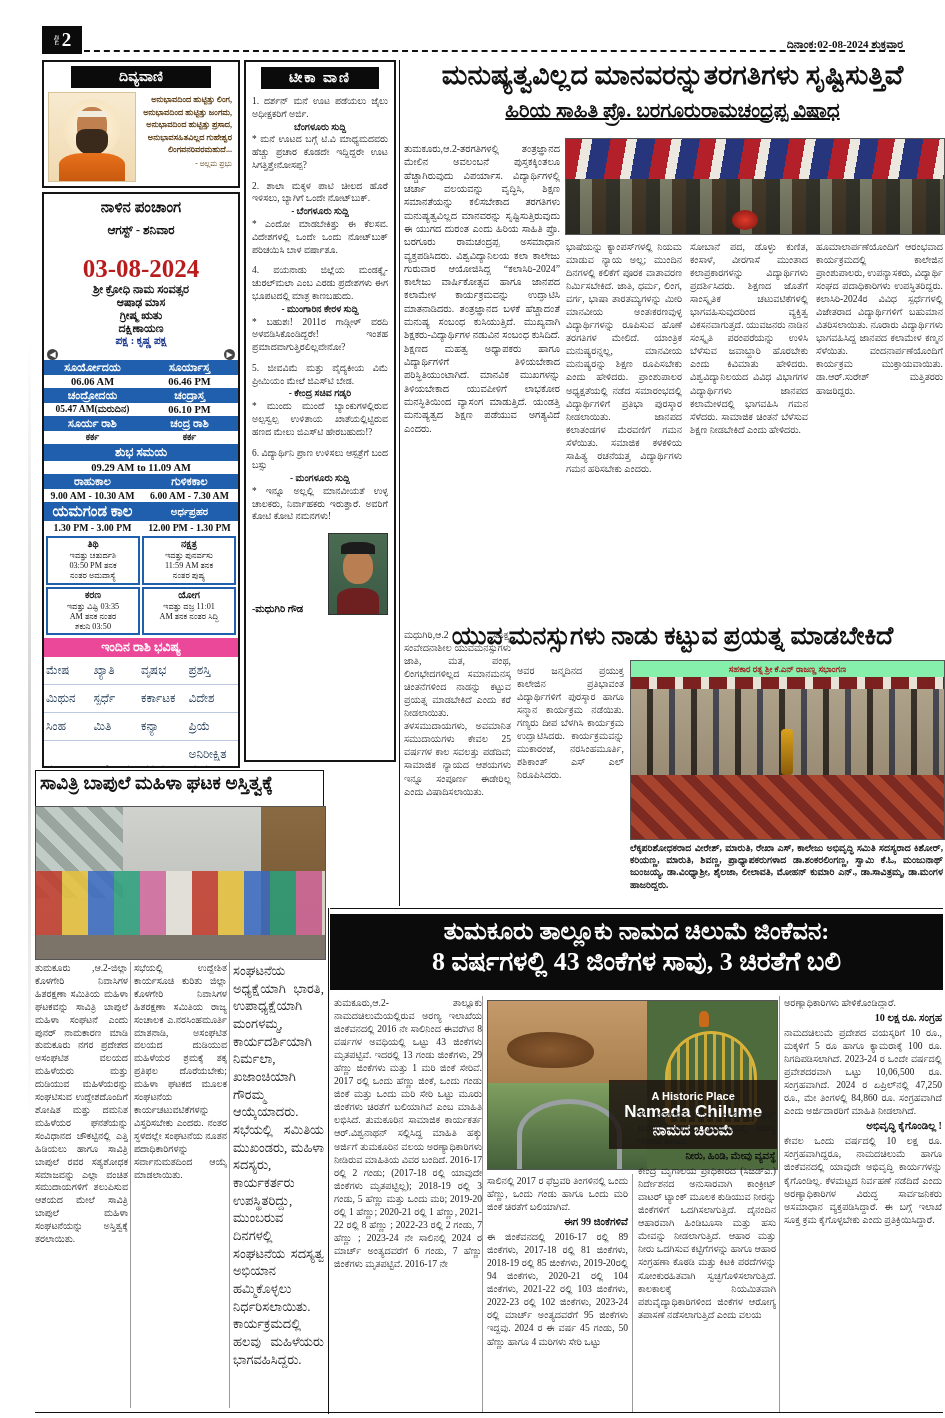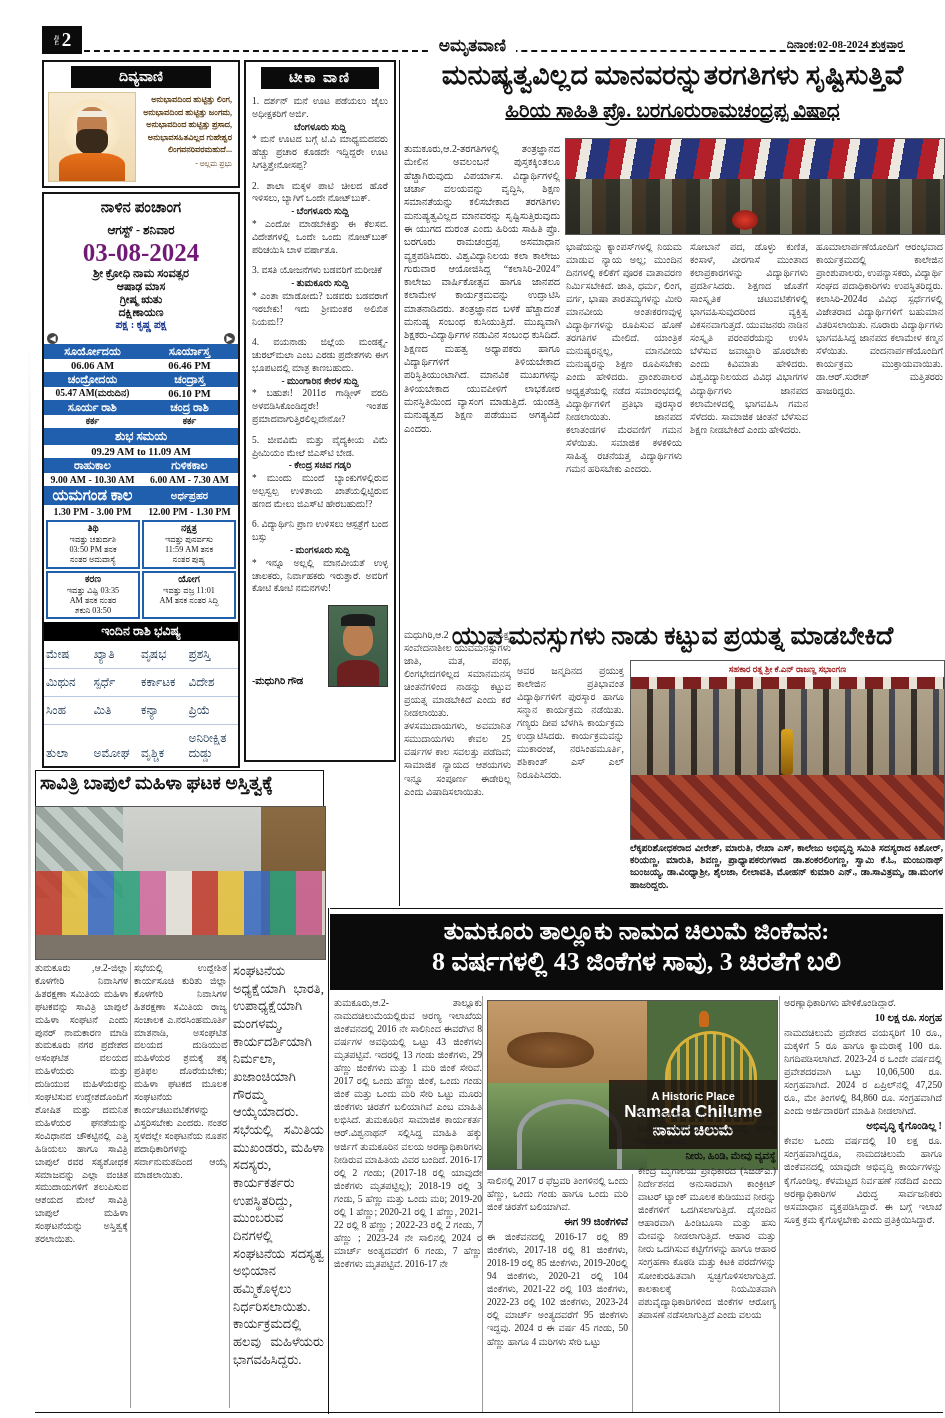--- a/index.html
+++ b/index.html
@@ -5,21 +5,21 @@
   html,body{margin:0;padding:0;background:#e8e8e4;}
   #sheet{position:relative;width:945px;height:1418px;background:#ffffff;margin:0 auto;
          font-family:"Liberation Serif","DejaVu Serif",serif;color:#111;overflow:hidden;}
   .abs{position:absolute;}
   .jt{text-align:justify;overflow:hidden;}
   .body-txt{font-size:9.6px;line-height:1.36;color:#1a1a1a;}
   .bold{font-weight:bold;}
   .center{text-align:center;}
   .nowrap{white-space:nowrap;}
   .inv{background:#0b0b0b;color:#fff;}
-  .blue-bar{background:#000000;color:#fff;font-weight:bold;text-align:center;}
+  .blue-bar{background:#ec4899;color:#fff;font-weight:bold;text-align:center;}
   .rule-v{border-left:1.5px solid #111;width:0;}
   .rule-v-light{border-left:1px solid #9a9a9a;width:0;}
   .hairline{border-top:1.5px solid #111;height:0;}
   .dashed{border-top:2.2px dashed #111;height:0;}
   .box{border:2px solid #151515;box-sizing:border-box;}
   .subhead-u{font-weight:bold;text-align:right;font-size:10.2px;margin:3px 0 2px 0;}
   .caption{font-size:9.4px;line-height:1.3;font-weight:bold;color:#1a1a1a;text-align:justify;}
   
   .p-grid{width:100%;border-collapse:collapse;table-layout:fixed;}
   .p-grid td{padding:1px 2px;text-align:center;vertical-align:middle;}
@@ -37,23 +37,20 @@
 
 <div id="sheet">
 
   <div class="abs" style="left:42px;top:26px;width:40px;height:28px;">
     <div class="inv" style="width:100%;height:100%;display:flex;align-items:center;justify-content:center;gap:2px;">
       <span style="font-size:7px;line-height:1;writing-mode:vertical-rl;">ಪುಟ</span>
       <span style="font-size:19px;font-weight:bold;">2</span>
     </div>
   </div>
   <div class="abs dashed" style="left:84px;top:50px;width:821px;"></div>
-  <div class="abs center bold" style="left:0;top:36px;width:945px;font-size:17px;">
-    <span style="background:#fff;padding:0 10px;">ಅಮೃತವಾಣಿ</span>
-  </div>
   <div class="abs bold" style="right:42px;top:38px;font-size:11px;">ದಿನಾಂಕ:02-08-2024 ಶುಕ್ರವಾರ</div>
 
   <div class="abs box" style="left:42px;top:60px;width:198px;height:128px;">
     <div class="inv center" style="width:140px;height:22px;margin:4px auto 2px auto;font-size:14px;font-weight:bold;line-height:22px;">ದಿವ್ಯವಾಣಿ</div>
     <div style="display:flex;padding:2px 4px;">
       <div class="photo" style="position:relative;width:86px;height:88px;background:linear-gradient(#f7ead0,#f0d9b0);flex:0 0 86px;border:1px solid #d8c49a;">
         <div style="position:absolute;left:14px;top:6px;width:58px;height:58px;border-radius:50%;background:radial-gradient(#fff6e0,#f3ddb4);"></div>
         <div style="position:absolute;left:28px;top:14px;width:30px;height:36px;border-radius:45% 45% 40% 40%;background:#c08050;"></div>
         <div style="position:absolute;left:28px;top:18px;width:30px;height:6px;background:#f2ecdf;"></div>
         <div style="position:absolute;left:27px;top:36px;width:32px;height:26px;border-radius:30% 30% 50% 50%;background:#3a2a1c;"></div>
@@ -68,21 +65,21 @@
           <div>ಲಿಂಗವನರಿವರಮಹುದೆ...</div>
         </div>
         <div style="font-size:7.5px;color:#5a3a10;margin-top:2px;">- ಅಲ್ಲಮ ಪ್ರಭು</div>
       </div>
     </div>
   </div>
 
   <div class="abs box" style="left:42px;top:192px;width:198px;height:576px;overflow:hidden;">
     <div class="center bold" style="font-size:15px;margin-top:5px;">ನಾಳಿನ ಪಂಚಾಂಗ</div>
     <div class="center bold" style="font-size:12px;margin-top:7px;">ಆಗಸ್ಟ್ - ಶನಿವಾರ</div>
-    <div class="center bold" style="font-size:25px;color:#701a75;margin-top:1px;">03-08-2024</div>
+    <div class="center bold" style="font-size:25px;color:#b91c1c;margin-top:17px;">03-08-2024</div>
     <div class="center bold" style="font-size:11.5px;">ಶ್ರೀ ಕ್ರೋಧಿ ನಾಮ ಸಂವತ್ಸರ</div>
     <div class="center bold" style="font-size:11px;">ಆಷಾಢ ಮಾಸ</div>
     <div class="center bold" style="font-size:11px;">ಗ್ರೀಷ್ಮ ಋತು</div>
     <div class="center bold" style="font-size:11px;">ದಕ್ಷಿಣಾಯಣ</div>
     <div class="center bold" style="font-size:10.5px;color:#16338f;margin-bottom:2px;">ಪಕ್ಷ : ಕೃಷ್ಣ ಪಕ್ಷ</div>
     <div style="display:flex;justify-content:space-between;padding:0 3px;height:11px;">
       <span style="font-size:8px;color:#fff;background:#444;border-radius:50%;width:11px;height:11px;line-height:11px;text-align:center;">◀</span>
       <span style="font-size:8px;color:#fff;background:#444;border-radius:50%;width:11px;height:11px;line-height:11px;text-align:center;">▶</span>
     </div>
     <table class="p-grid">
@@ -202,25 +199,20 @@
       <div>1. ದರ್ಶನ್ ಮನೆ ಊಟ ಪಡೆಯಲು ಜೈಲು ಅಧೀಕ್ಷಕರಿಗೆ ಅರ್ಜಿ.</div>
       <div class="center bold">ಬೆಂಗಳೂರು ಸುದ್ದಿ</div>
       <div class="jt">* ಮನೆ ಊಟದ ಬಗ್ಗೆ ಟಿ.ವಿ ಮಾಧ್ಯಮದವರು ಹೆಚ್ಚು ಪ್ರಚಾರ ಕೊಡದೇ ಇದ್ದಿದ್ದರೇ ಊಟ ಸಿಗತ್ತಿತ್ತೇನೋಸಪ್ಪ?</div>
     </div>
     <div class="body-txt jt" style="font-size:9.4px;margin-top:8px;">
       <div>2. ಶಾಲಾ ಮಕ್ಕಳ ಪಾಟಿ ಚೀಲದ ಹೊರೆ ಇಳಿಸಲು, ಬ್ಯಾಗಿಗೆ ಒಂದೇ ನೋಟ್‌ಬುಕ್.</div>
       <div class="center bold">- ಬೆಂಗಳೂರು ಸುದ್ದಿ</div>
       <div class="jt">* ಎಂದೋ ಮಾಡಬೇಕಿತ್ತು ಈ ಕೆಲಸವ. ವಿದೇಶಗಳಲ್ಲಿ ಒಂದೇ ಒಂದು ನೋಟ್‌ಬುಕ್ ಪರಿಚಯಿಸಿ ಬಾಳ ವರ್ಷಾತೂ.</div>
     </div>
     <div class="body-txt jt" style="font-size:9.4px;margin-top:8px;">
-      <div>3. ವಸತಿ ಯೋಜನೆಗಳು ಬಡವರಿಗೆ ಮರೀಚಿಕೆ</div>
-      <div class="center bold">- ತುಮಕೂರು ಸುದ್ದಿ</div>
-      <div class="jt">* ಎಂತಾ ಮಾಡೋದು? ಬಡವರು ಬಡವರಾಗೆ ಇರಬೇಕು! ಇದು ಶ್ರೀಮಂತರ ಅಲಿಖಿತ ನಿಯಮ!?</div>
-    </div>
-    <div class="body-txt jt" style="font-size:9.4px;margin-top:8px;">
       <div>4. ವಯನಾಡು ಜಿಲ್ಲೆಯ ಮಂಡಕ್ಕೈ-ಚುರಲ್‌ಮಲಾ ಎಂಬ ಎರಡು ಪ್ರದೇಶಗಳು ಈಗ ಭೂಪಟದಲ್ಲಿ ಮಾತ್ರ ಕಾಣಬಹುದು.</div>
       <div class="center bold">- ಮುಂಗಾರಿನ ಕೇರಳ ಸುದ್ದಿ</div>
       <div class="jt">* ಬಹುಶಃ! 2011ರ ಗಾಡ್ಗೀಳ್ ವರದಿ ಅಳವಡಿಸಿಕೊಂಡಿದ್ದರೇ! ಇಂತಹ ಪ್ರಮಾದವಾಗುತ್ತಿರಲಿಲ್ಲವೇನೋ?</div>
     </div>
     <div class="body-txt jt" style="font-size:9.4px;margin-top:8px;">
       <div>5. ಜೀವವಿಮೆ ಮತ್ತು ವೈದ್ಯಕೀಯ ವಿಮೆ ಪ್ರೀಮಿಯಂ ಮೇಲೆ ಜಿಎಸ್‌ಟಿ ಬೇಡ.</div>
       <div class="center bold">- ಕೇಂದ್ರ ಸಚಿವ ಗಡ್ಕರಿ</div>
       <div class="jt">* ಮುಂದು ಮುಂದೆ ಬ್ಯಾಂಕುಗಳಲ್ಲಿರುವ ಅಲ್ಪಸ್ವಲ್ಪ ಉಳಿತಾಯ ಖಾತೆಯಲ್ಲಿಟ್ಟಿರುವ ಹಣದ ಮೇಲು ಜಿಎಸ್‌ಟಿ ಹೇರಬಹುದು!?</div>
     </div>
     <div class="body-txt jt" style="font-size:9.4px;margin-top:8px;">
@@ -254,21 +246,21 @@
   <div class="abs jt body-txt" style="left:566px;top:240px;width:116px;height:374px;">ಭಾಷೆಯನ್ನು ಕ್ಯಾಂಪಸ್‌ಗಳಲ್ಲಿ ನಿಯಮ ಮಾಡುವ ನ್ಯಾಯ ಅಲ್ಲ; ಮುಂದಿನ ದಿನಗಳಲ್ಲಿ ಕಲಿಕೆಗೆ ಪೂರಕ ವಾತಾವರಣ ನಿರ್ಮಿಸಬೇಕಿದೆ. ಜಾತಿ, ಧರ್ಮ, ಲಿಂಗ, ವರ್ಗ, ಭಾಷಾ ತಾರತಮ್ಯಗಳನ್ನು ಮೀರಿ ಮಾನವೀಯ ಅಂತಃಕರಣವುಳ್ಳ ವಿದ್ಯಾರ್ಥಿಗಳನ್ನು ರೂಪಿಸುವ ಹೊಣೆ ತರಗತಿಗಳ ಮೇಲಿದೆ. ಯಾಂತ್ರಿಕ ಮನುಷ್ಯರನ್ನಲ್ಲ, ಮಾನವೀಯ ಮನುಷ್ಯರನ್ನು ಶಿಕ್ಷಣ ರೂಪಿಸಬೇಕು ಎಂದು ಹೇಳಿದರು. ಪ್ರಾಂಶುಪಾಲರ ಅಧ್ಯಕ್ಷತೆಯಲ್ಲಿ ನಡೆದ ಸಮಾರಂಭದಲ್ಲಿ ವಿದ್ಯಾರ್ಥಿಗಳಿಗೆ ಪ್ರತಿಭಾ ಪುರಸ್ಕಾರ ನೀಡಲಾಯಿತು. ಜಾನಪದ ಕಲಾತಂಡಗಳ ಮೆರವಣಿಗೆ ಗಮನ ಸೆಳೆಯಿತು. ಸಮಾಜಿಕ ಕಳಕಳಿಯ ಸಾಹಿತ್ಯ ರಚನೆಯತ್ತ ವಿದ್ಯಾರ್ಥಿಗಳು ಗಮನ ಹರಿಸಬೇಕು ಎಂದರು.</div>
   <div class="abs jt body-txt" style="left:690px;top:240px;width:118px;height:374px;">ಸೋಬಾನೆ ಪದ, ಡೊಳ್ಳು ಕುಣಿತ, ಕಂಸಾಳೆ, ವೀರಗಾಸೆ ಮುಂತಾದ ಕಲಾಪ್ರಕಾರಗಳನ್ನು ವಿದ್ಯಾರ್ಥಿಗಳು ಪ್ರದರ್ಶಿಸಿದರು. ಶಿಕ್ಷಣದ ಜೊತೆಗೆ ಸಾಂಸ್ಕೃತಿಕ ಚಟುವಟಿಕೆಗಳಲ್ಲಿ ಭಾಗವಹಿಸುವುದರಿಂದ ವ್ಯಕ್ತಿತ್ವ ವಿಕಸನವಾಗುತ್ತದೆ. ಯುವಜನರು ನಾಡಿನ ಸಂಸ್ಕೃತಿ ಪರಂಪರೆಯನ್ನು ಉಳಿಸಿ ಬೆಳೆಸುವ ಜವಾಬ್ದಾರಿ ಹೊರಬೇಕು ಎಂದು ಕಿವಿಮಾತು ಹೇಳಿದರು. ವಿಶ್ವವಿದ್ಯಾನಿಲಯದ ವಿವಿಧ ವಿಭಾಗಗಳ ವಿದ್ಯಾರ್ಥಿಗಳು ಜಾನಪದ ಕಲಾಮೇಳದಲ್ಲಿ ಭಾಗವಹಿಸಿ ಗಮನ ಸೆಳೆದರು. ಸಾಮಾಜಿಕ ಚಿಂತನೆ ಬೆಳೆಸುವ ಶಿಕ್ಷಣ ನೀಡಬೇಕಿದೆ ಎಂದು ಹೇಳಿದರು.</div>
   <div class="abs jt body-txt" style="left:816px;top:240px;width:127px;height:374px;">ಹೂಮಾಲಾರ್ಪಣೆಯೊಂದಿಗೆ ಆರಂಭವಾದ ಕಾರ್ಯಕ್ರಮದಲ್ಲಿ ಕಾಲೇಜಿನ ಪ್ರಾಂಶುಪಾಲರು, ಉಪನ್ಯಾಸಕರು, ವಿದ್ಯಾರ್ಥಿ ಸಂಘದ ಪದಾಧಿಕಾರಿಗಳು ಉಪಸ್ಥಿತರಿದ್ದರು. ಕಲಾಸಿರಿ-2024ರ ವಿವಿಧ ಸ್ಪರ್ಧೆಗಳಲ್ಲಿ ವಿಜೇತರಾದ ವಿದ್ಯಾರ್ಥಿಗಳಿಗೆ ಬಹುಮಾನ ವಿತರಿಸಲಾಯಿತು. ನೂರಾರು ವಿದ್ಯಾರ್ಥಿಗಳು ಭಾಗವಹಿಸಿದ್ದ ಜಾನಪದ ಕಲಾಮೇಳ ಕಣ್ಮನ ಸೆಳೆಯಿತು. ವಂದನಾರ್ಪಣೆಯೊಂದಿಗೆ ಕಾರ್ಯಕ್ರಮ ಮುಕ್ತಾಯವಾಯಿತು. ಡಾ.ಆರ್.ಸುರೇಶ್ ಮತ್ತಿತರರು ಹಾಜರಿದ್ದರು.</div>
 
   <div class="abs center bold nowrap" style="left:402px;top:622px;width:541px;font-size:25px;">ಯುವ ಮನಸ್ಸುಗಳು ನಾಡು ಕಟ್ಟುವ ಪ್ರಯತ್ನ ಮಾಡಬೇಕಿದೆ</div>
 
   <div class="abs jt body-txt" style="left:404px;top:628px;width:107px;height:242px;">ಮಧುಗಿರಿ,ಆ.2 ಸೂಕ್ಷ್ಮ ಸಂವೇದನಾಶೀಲ ಯುವಮನಸ್ಸುಗಳು ಜಾತಿ, ಮತ, ಪಂಥ, ಲಿಂಗಭೇದಗಳಿಲ್ಲದ ಸಮಾನಮನಸ್ಕ ಚಿಂತನೆಗಳಿಂದ ನಾಡನ್ನು ಕಟ್ಟುವ ಪ್ರಯತ್ನ ಮಾಡಬೇಕಿದೆ ಎಂದು ಕರೆ ನೀಡಲಾಯಿತು. ತಳಸಮುದಾಯಗಳು, ಅವಮಾನಿತ ಸಮುದಾಯಗಳು ಕೇವಲ 25 ವರ್ಷಗಳ ಕಾಲ ಸವಲತ್ತು ಪಡೆದಿವೆ; ಸಾಮಾಜಿಕ ನ್ಯಾಯದ ಆಶಯಗಳು ಇನ್ನೂ ಸಂಪೂರ್ಣ ಈಡೇರಿಲ್ಲ ಎಂದು ವಿಷಾದಿಸಲಾಯಿತು.</div>
   <div class="abs jt body-txt" style="left:517px;top:664px;width:107px;height:242px;">ಅವರ ಜನ್ಮದಿನದ ಪ್ರಯುಕ್ತ ಕಾಲೇಜಿನ ಪ್ರತಿಭಾವಂತ ವಿದ್ಯಾರ್ಥಿಗಳಿಗೆ ಪುರಸ್ಕಾರ ಹಾಗೂ ಸನ್ಮಾನ ಕಾರ್ಯಕ್ರಮ ನಡೆಯಿತು. ಗಣ್ಯರು ದೀಪ ಬೆಳಗಿಸಿ ಕಾರ್ಯಕ್ರಮ ಉದ್ಘಾಟಿಸಿದರು. ಕಾರ್ಯಕ್ರಮವನ್ನು ಮುಕಾರಂಜೆ, ನರಸಿಂಹಮೂರ್ತಿ, ಶಶಿಕಾಂತ್ ಎಸ್ ಎಲ್ ನಿರೂಪಿಸಿದರು.</div>
 
   <div class="photo" style="left:630px;top:660px;width:313px;height:178px;border:1px solid #555;background:#c9bba6;">
-    <div style="height:16px;background:#ffffff;display:flex;align-items:center;justify-content:center;">
+    <div style="height:16px;background:#86efac;display:flex;align-items:center;justify-content:center;">
       <span style="font-size:8.5px;font-weight:bold;color:#a32020;white-space:nowrap;overflow:hidden;">ಸಹಕಾರ ರತ್ನ ಶ್ರೀ ಕೆ.ಎನ್ ರಾಜಣ್ಣ ಸಭಾಂಗಣ</span>
     </div>
     <div style="height:12px;background:repeating-linear-gradient(90deg,#7c2020 0 18px,#e8e2d6 18px 26px);"></div>
     <div style="height:86px;background:repeating-linear-gradient(90deg,rgba(240,238,232,.95) 0 16px,rgba(45,40,38,.85) 16px 22px,rgba(240,238,232,.95) 22px 38px,rgba(60,70,110,.8) 38px 44px),linear-gradient(#b9ad98,#a2957f);background-blend-mode:multiply;position:relative;">
       <div style="position:absolute;left:48%;bottom:0;width:12px;height:46px;background:linear-gradient(#d9a21e,#8a5c08);border-radius:4px;"></div>
     </div>
     <div style="height:64px;background:repeating-linear-gradient(45deg,#7c2a22 0 10px,#a8442e 10px 20px),repeating-linear-gradient(-45deg,rgba(230,190,120,.35) 0 12px,rgba(0,0,0,0) 12px 24px);"></div>
   </div>
   <div class="abs caption" style="left:630px;top:842px;width:313px;height:62px;">ಲೆಕ್ಕಪರಿಶೋಧಕರಾದ ವೀರೇಶ್, ಮಾರುತಿ, ರೇಖಾ ಎಸ್, ಕಾಲೇಜು ಅಭಿವೃದ್ಧಿ ಸಮಿತಿ ಸದಸ್ಯರಾದ ಕಿಶೋರ್, ಕರಿಯಣ್ಣ, ಮಾರುತಿ, ಶಿವಣ್ಣ, ಪ್ರಾಧ್ಯಾಪಕರುಗಳಾದ ಡಾ.ಶಂಕರಲಿಂಗಣ್ಣ, ಸ್ವಾಮಿ ಕೆ.ಓ, ಮಂಜುನಾಥ್ ಜುಂಜಯ್ಯ, ಡಾ.ವಿಂಧ್ಯಾಶ್ರೀ, ಶೈಲಜಾ, ಲೀಲಾವತಿ, ಮೋಹನ್ ಕುಮಾರಿ ಎನ್., ಡಾ.ಸಾವಿತ್ರಮ್ಮ, ಡಾ.ಮಂಗಳ ಹಾಜರಿದ್ದರು.</div>
 

